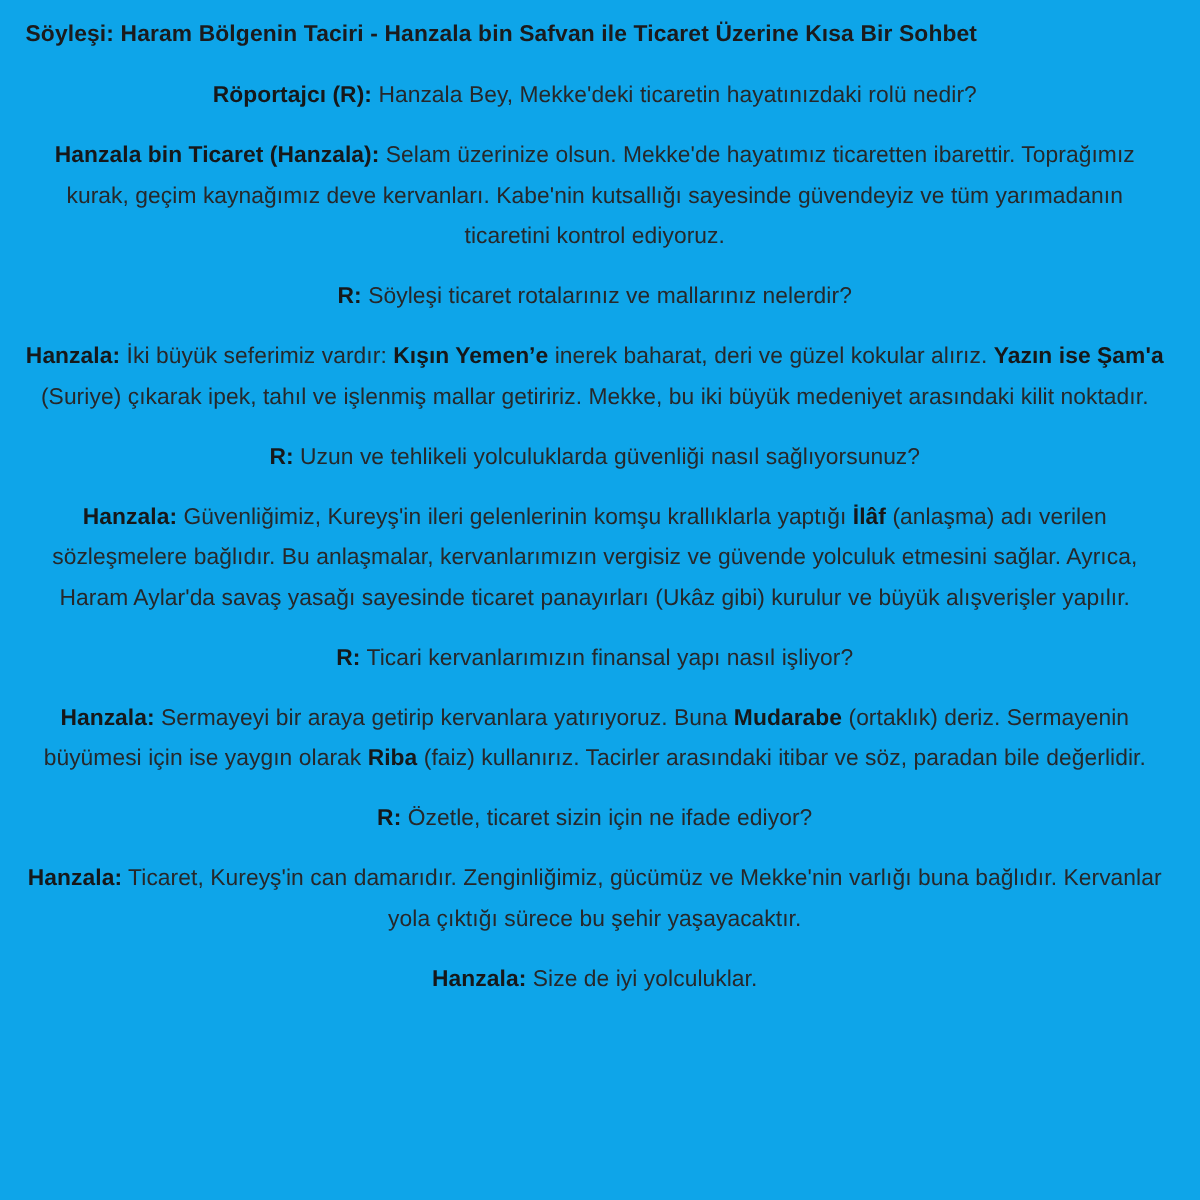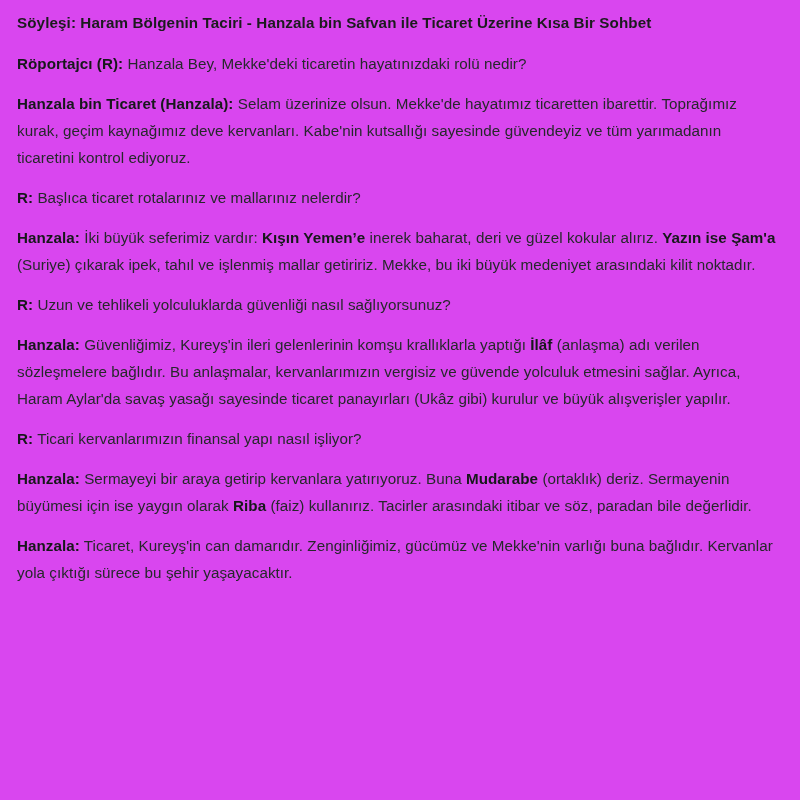--- a/index.html
+++ b/index.html
@@ -14,60 +14,62 @@
     overflow: hidden;
     font-family: "Liberation Sans", "DejaVu Sans", sans-serif;
     color: #202124;
     -webkit-font-smoothing: antialiased;
   }
   .page {
     box-sizing: border-box;
     width: 800px;
     height: 800px;
     padding: 9px 24px 0 17px;
-    background: #d946ef;
+    background: #0ea5e9;
   }
   .doc-title {
     font-size: 15.2px;
     line-height: 27px;
     font-weight: 700;
     letter-spacing: 0.1px;
     margin: 0 0 14px 0;
     color: #1b1b1d;
     white-space: nowrap;
   }
   .para {
     font-size: 15.2px;
     line-height: 27px;
     font-weight: 400;
     margin: 0 0 13px 0;
     color: #26282b;
     letter-spacing: 0.05px;
-    text-align: left;
+    text-align: center;
   }
   .para:last-child {
     margin-bottom: 0;
   }
   .para .b {
     font-weight: 700;
     color: #16181a;
   }
   .seg {
     white-space: normal;
   }
 </style>
 </head>
 <body>
 
 <div class="page">
   <h1 class="doc-title">Söyleşi: Haram Bölgenin Taciri - Hanzala bin Safvan ile Ticaret Üzerine Kısa Bir Sohbet</h1>
   <div id="paragraphs">
       <div class="para"><span class="seg b">Röportajcı (R):</span><span class="seg"> Hanzala Bey, Mekke'deki ticaretin hayatınızdaki rolü nedir?</span></div>
       <div class="para"><span class="seg b">Hanzala bin Ticaret (Hanzala):</span><span class="seg"> Selam üzerinize olsun. Mekke'de hayatımız ticaretten ibarettir. Toprağımız kurak, geçim kaynağımız deve kervanları. Kabe'nin kutsallığı sayesinde güvendeyiz ve tüm yarımadanın ticaretini kontrol ediyoruz.</span></div>
-      <div class="para"><span class="seg b">R:</span><span class="seg"> Başlıca ticaret rotalarınız ve mallarınız nelerdir?</span></div>
+      <div class="para"><span class="seg b">R:</span><span class="seg"> Söyleşi ticaret rotalarınız ve mallarınız nelerdir?</span></div>
       <div class="para"><span class="seg b">Hanzala:</span><span class="seg"> İki büyük seferimiz vardır: </span><span class="seg b">Kışın Yemen’e</span><span class="seg"> inerek baharat, deri ve güzel kokular alırız. </span><span class="seg b">Yazın ise Şam'a</span><span class="seg"> (Suriye) çıkarak ipek, tahıl ve işlenmiş mallar getiririz. Mekke, bu iki büyük medeniyet arasındaki kilit noktadır.</span></div>
       <div class="para"><span class="seg b">R:</span><span class="seg"> Uzun ve tehlikeli yolculuklarda güvenliği nasıl sağlıyorsunuz?</span></div>
       <div class="para"><span class="seg b">Hanzala:</span><span class="seg"> Güvenliğimiz, Kureyş'in ileri gelenlerinin komşu krallıklarla yaptığı </span><span class="seg b">İlâf</span><span class="seg"> (anlaşma) adı verilen sözleşmelere bağlıdır. Bu anlaşmalar, kervanlarımızın vergisiz ve güvende yolculuk etmesini sağlar. Ayrıca, Haram Aylar'da savaş yasağı sayesinde ticaret panayırları (Ukâz gibi) kurulur ve büyük alışverişler yapılır.</span></div>
       <div class="para"><span class="seg b">R:</span><span class="seg"> Ticari kervanlarımızın finansal yapı nasıl işliyor?</span></div>
       <div class="para"><span class="seg b">Hanzala:</span><span class="seg"> Sermayeyi bir araya getirip kervanlara yatırıyoruz. Buna </span><span class="seg b">Mudarabe</span><span class="seg"> (ortaklık) deriz. Sermayenin büyümesi için ise yaygın olarak </span><span class="seg b">Riba</span><span class="seg"> (faiz) kullanırız. Tacirler arasındaki itibar ve söz, paradan bile değerlidir.</span></div>
+      <div class="para"><span class="seg b">R:</span><span class="seg"> Özetle, ticaret sizin için ne ifade ediyor?</span></div>
       <div class="para"><span class="seg b">Hanzala:</span><span class="seg"> Ticaret, Kureyş'in can damarıdır. Zenginliğimiz, gücümüz ve Mekke'nin varlığı buna bağlıdır. Kervanlar yola çıktığı sürece bu şehir yaşayacaktır.</span></div>
+      <div class="para"><span class="seg b">Hanzala:</span><span class="seg"> Size de iyi yolculuklar.</span></div>
     </div>
 </div>
 
 </body></html>

